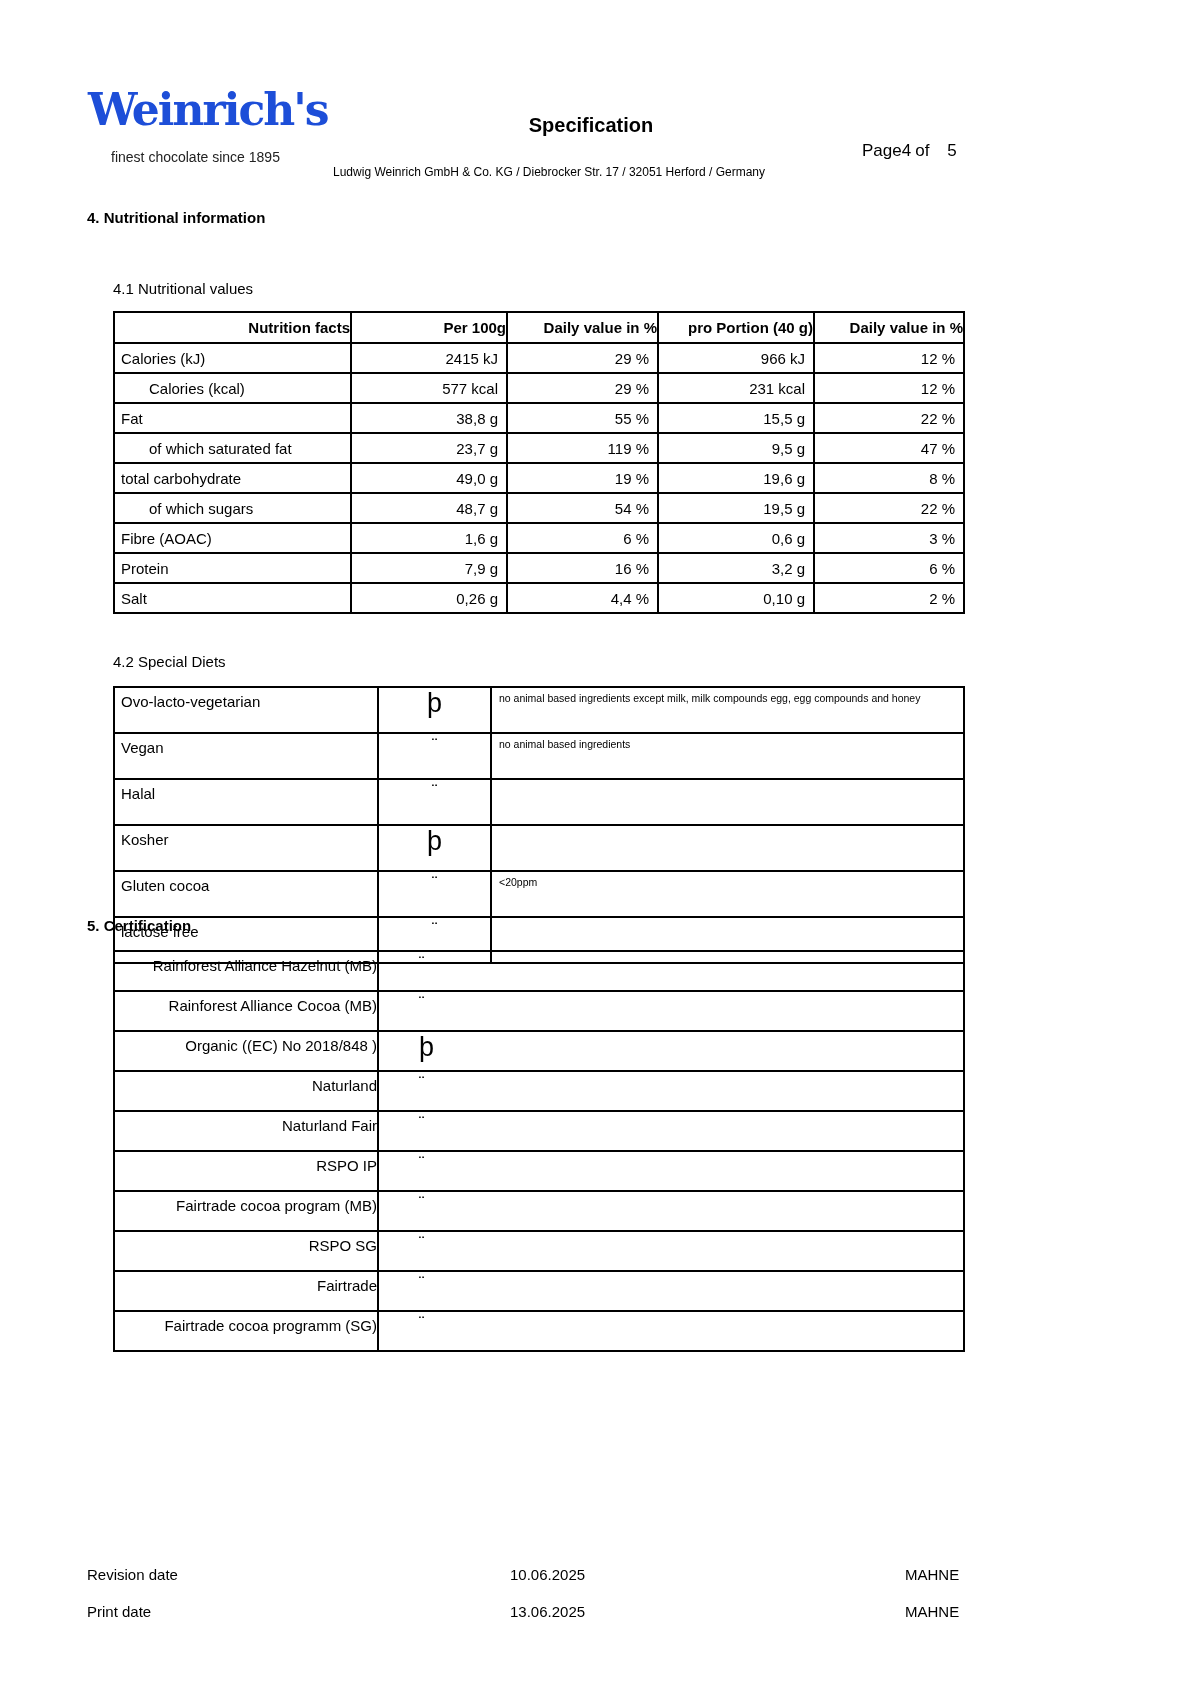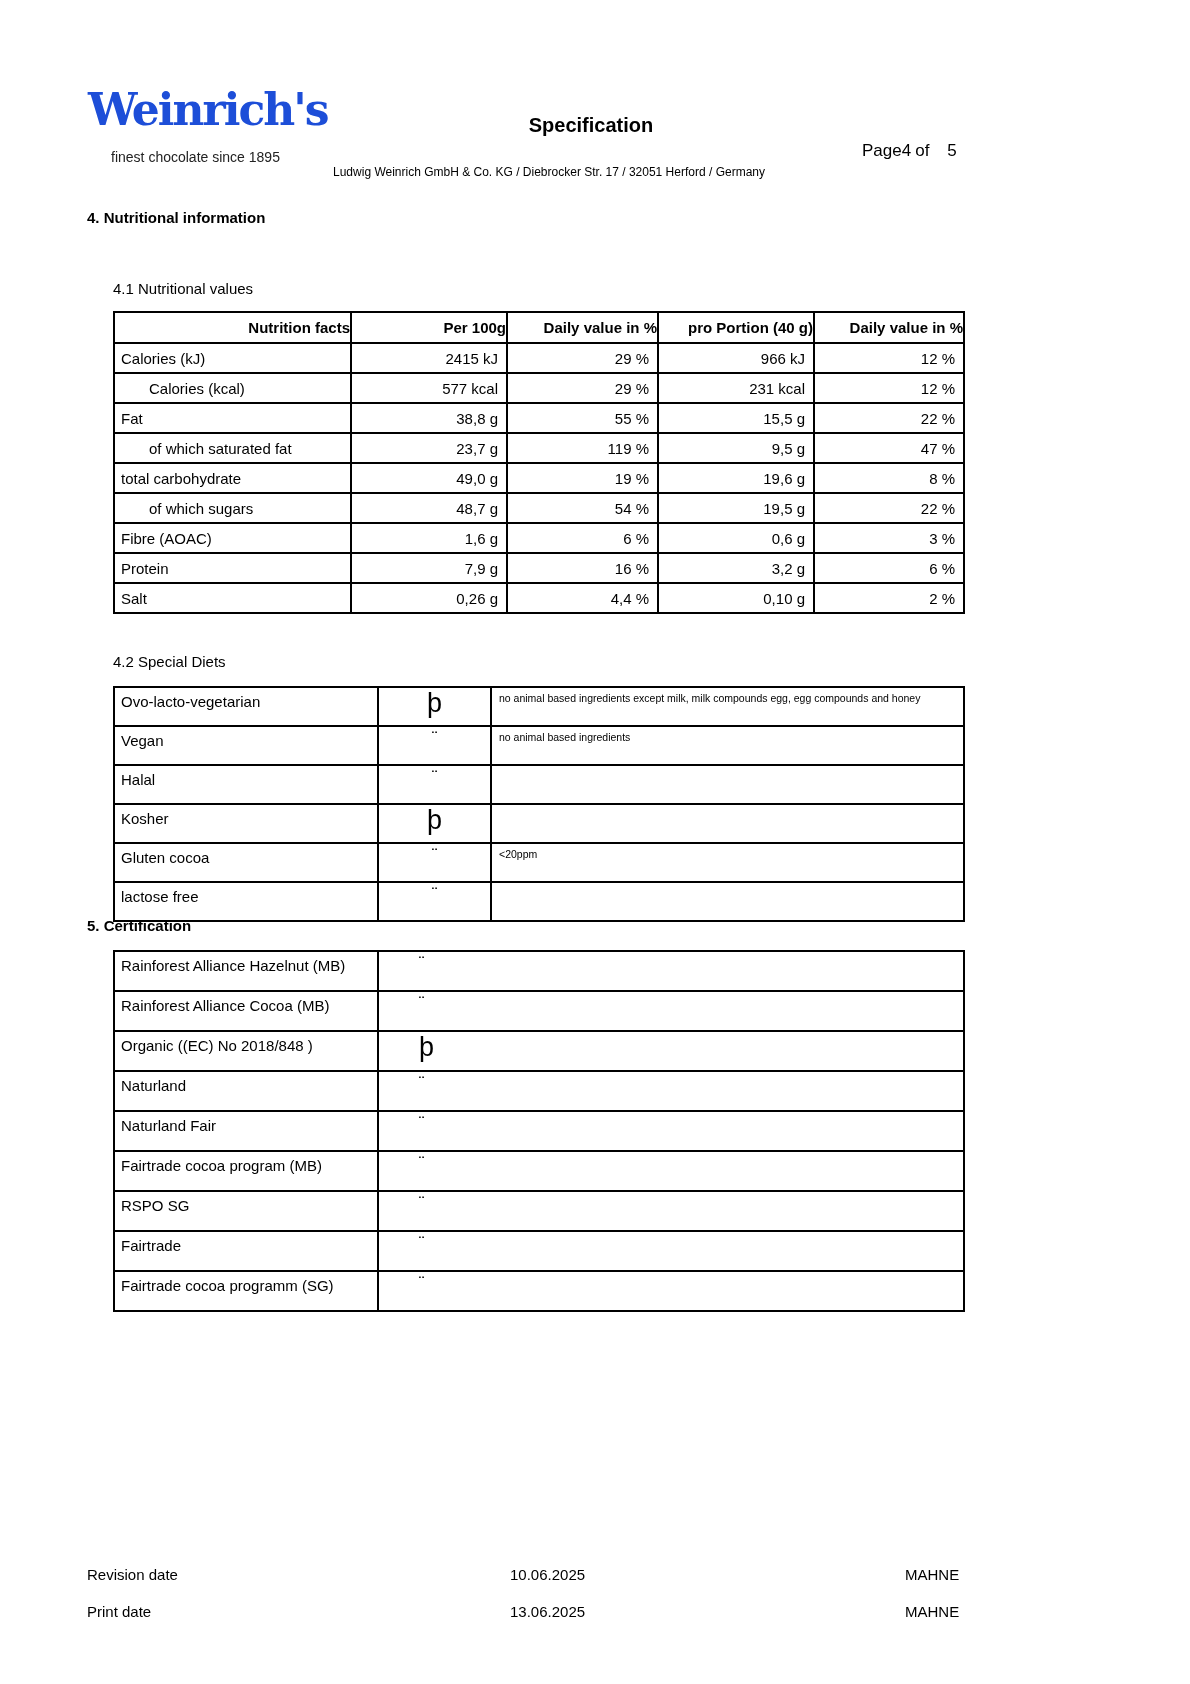--- a/index.html
+++ b/index.html
@@ -65,29 +65,29 @@
   #nutrition-table th {
     height: 31px; text-align: right; font-weight: bold; padding-left: 6px;
   }
   #nutrition-table td { height: 30px; }
   #nutrition-table td.lbl { text-align: left; padding-left: 6px; }
   #nutrition-table tr.indent td.lbl { padding-left: 34px; }
   #nutrition-table td.num { text-align: right; padding-right: 8px; }
 
   
   #diet-table { position: absolute; left: 113px; top: 686px; width: 850px; }
-  #diet-table td { height: 39px; vertical-align: top; }
+  #diet-table td { height: 46px; vertical-align: top; }
   #diet-table td.lbl { padding: 5px 0 0 6px; }
   #diet-table td.mark-cell { text-align: center; }
   #diet-table td.comment { font-size: 10.5px; padding: 4px 4px 0 7px; }
 
   
   #cert-table { position: absolute; left: 113px; top: 950px; width: 850px; }
   #cert-table td { height: 30px; vertical-align: top; }
-  #cert-table td.lbl { padding: 5px 0 16px 6px; }
+  #cert-table td.lbl { padding: 5px 0 16px 6px; text-align: right; }
   #cert-table td.mark-cell { text-align: left; padding-left: 40px; }
 
   
   .mark {
     display: inline-block;
     font-size: 15px; font-weight: bold; line-height: 14px;
     padding-top: 3px;
   }
   .mark.checked {
     font-size: 27px; font-weight: normal; line-height: 26px;
@@ -271,20 +271,24 @@
       </tr>
         <tr>
         <td class="lbl">Naturland</td>
         <td class="mark-cell"><span class="mark">¨</span></td>
       </tr>
         <tr>
         <td class="lbl">Naturland Fair</td>
         <td class="mark-cell"><span class="mark">¨</span></td>
       </tr>
         <tr>
+        <td class="lbl">RSPO IP</td>
+        <td class="mark-cell"><span class="mark">¨</span></td>
+      </tr>
+        <tr>
         <td class="lbl">Fairtrade cocoa program (MB)</td>
         <td class="mark-cell"><span class="mark">¨</span></td>
       </tr>
         <tr>
         <td class="lbl">RSPO SG</td>
         <td class="mark-cell"><span class="mark">¨</span></td>
       </tr>
         <tr>
         <td class="lbl">Fairtrade</td>
         <td class="mark-cell"><span class="mark">¨</span></td>

